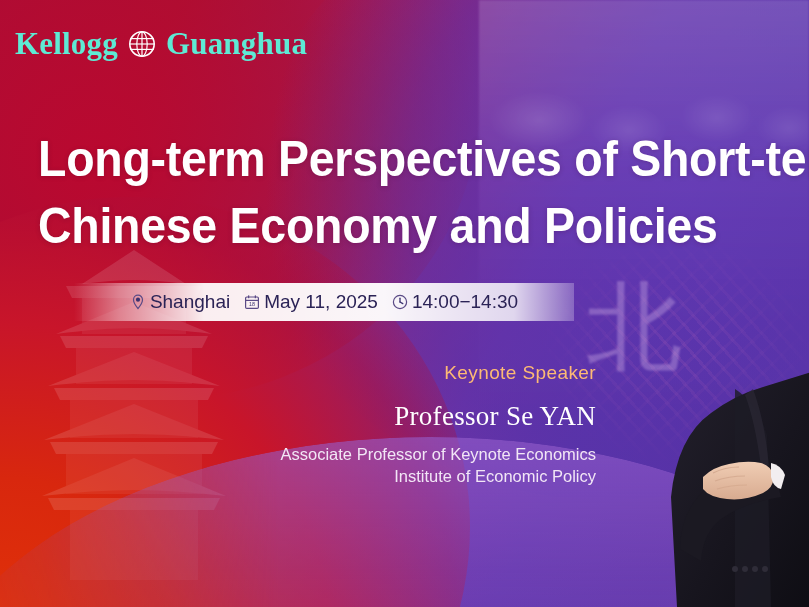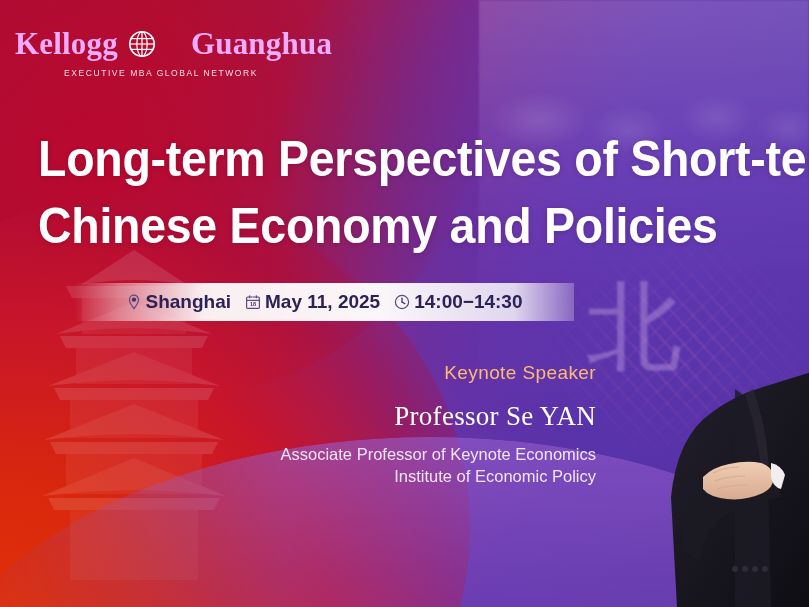--- a/index.html
+++ b/index.html
@@ -162,24 +162,23 @@
   .logo-row {
     display: flex;
     align-items: center;
     justify-content: center;
     gap: 10px;
   }
   .logo-word {
     font-family: "Liberation Serif", serif;
     font-size: 31px;
     font-weight: 700;
-    color: #f0abfc;
+    color: #5eead4;
     letter-spacing: 0.2px;
     line-height: 1;
-    margin-left: 25px;
   }
   .globe-icon { width: 28px; height: 28px; display:block; }
   .logo-tagline {
     margin-top: 9px;
     font-size: 8.5px;
     letter-spacing: 1.55px;
     color: #f6dde6;
     font-weight: 400;
     white-space: nowrap;
   }
@@ -221,21 +220,21 @@
         rgba(255,255,255,0.96) 62%,
         rgba(255,255,255,0.80) 88%,
         rgba(255,255,255,0.25) 100%);
   }
   .info-item {
     display: flex;
     align-items: center;
     gap: 4px;
     color: #2b2356;
     font-size: 19px;
-    font-weight: 700;
+    font-weight: 400;
     white-space: nowrap;
   }
   .info-item .ico { width: 16px; height: 16px; display:block; flex: none; }
 
   
   .speaker-block {
     position: absolute;
     right: 213px;
     top: 362px;
     text-align: right;
@@ -346,21 +345,20 @@
           <circle cx="14" cy="14" r="12.2" fill="none" stroke="#ffffff" stroke-width="1.6"></circle>
           <ellipse cx="14" cy="14" rx="5.2" ry="12.2" fill="none" stroke="#ffffff" stroke-width="1.2"></ellipse>
           <line x1="14" y1="1.8" x2="14" y2="26.2" stroke="#ffffff" stroke-width="1.2"></line>
           <line x1="2.2" y1="8.6" x2="25.8" y2="8.6" stroke="#ffffff" stroke-width="1.2"></line>
           <line x1="1.8" y1="14" x2="26.2" y2="14" stroke="#ffffff" stroke-width="1.2"></line>
           <line x1="2.2" y1="19.4" x2="25.8" y2="19.4" stroke="#ffffff" stroke-width="1.2"></line>
         </svg>
       </span>
       <span class="logo-word">Guanghua</span>
     </div>
-    <div class="logo-tagline">EXECUTIVE MBA GLOBAL NETWORK</div>
   </div>
 
   <div class="headline">
     <span class="l1">Long-term Perspectives of Short-term</span>
     <span class="l2">Chinese Economy and Policies</span>
   </div>
 
   <div class="info-bar">
     <div class="info-item">
       <span>

